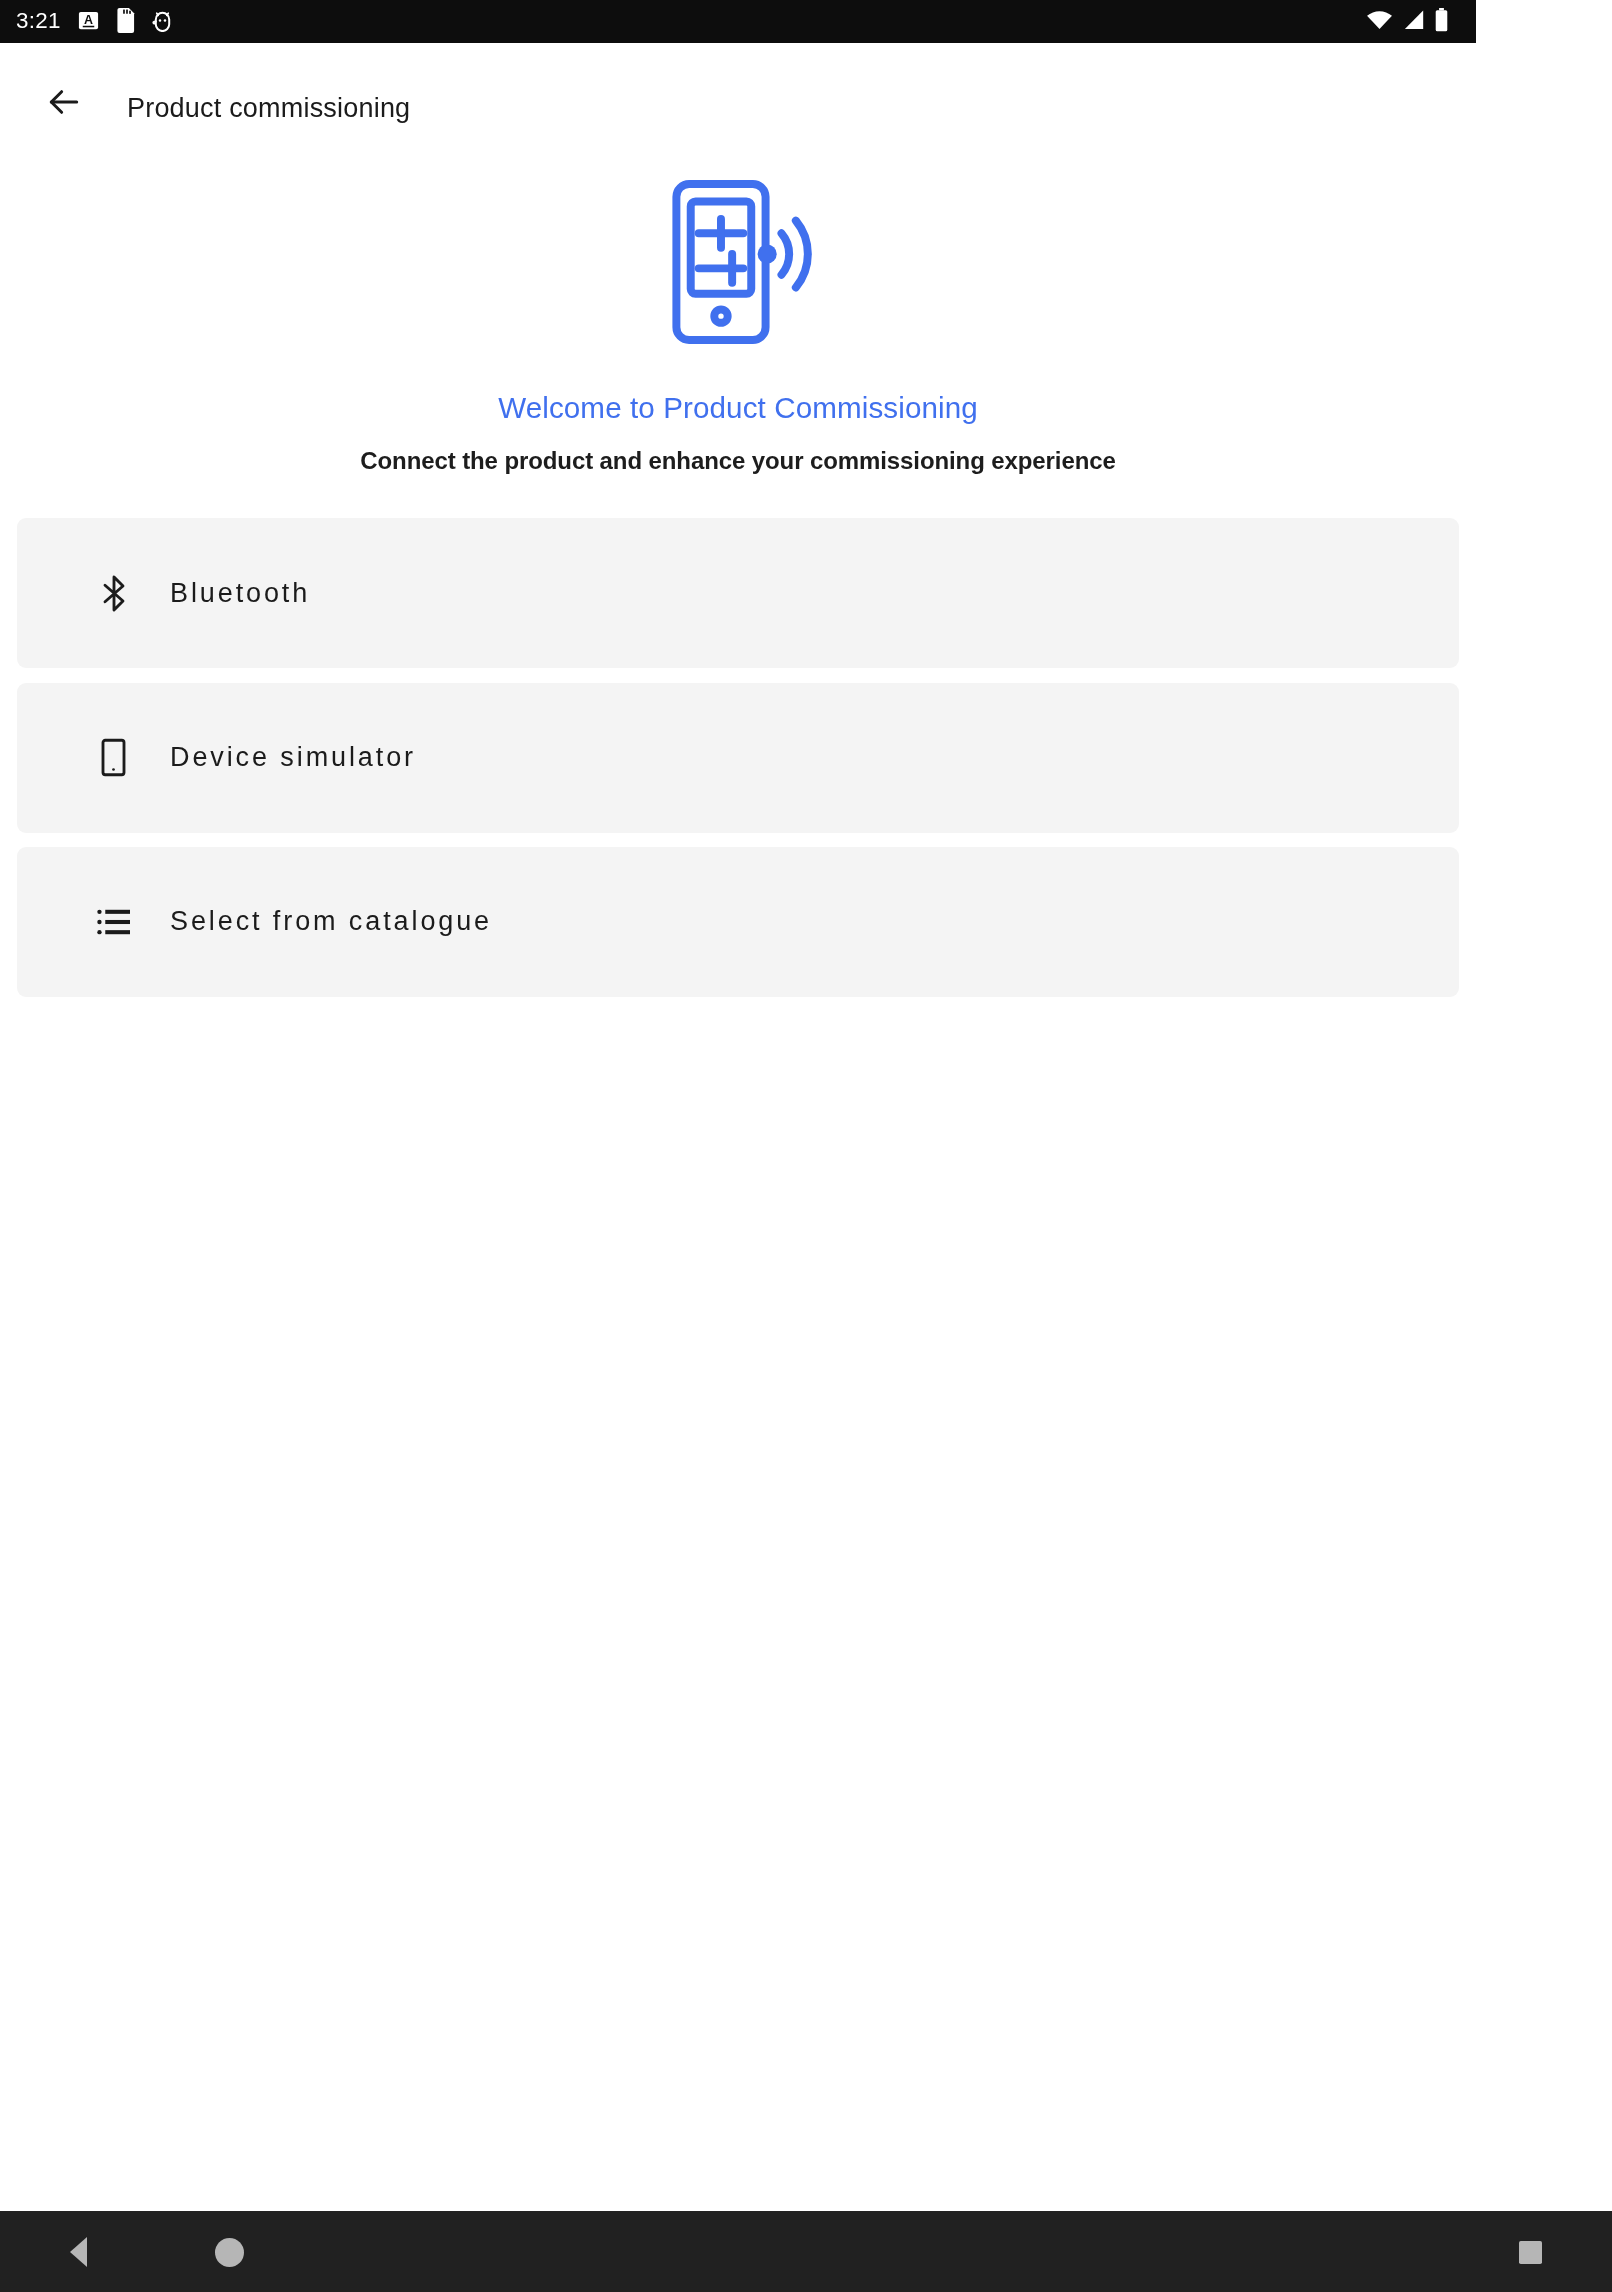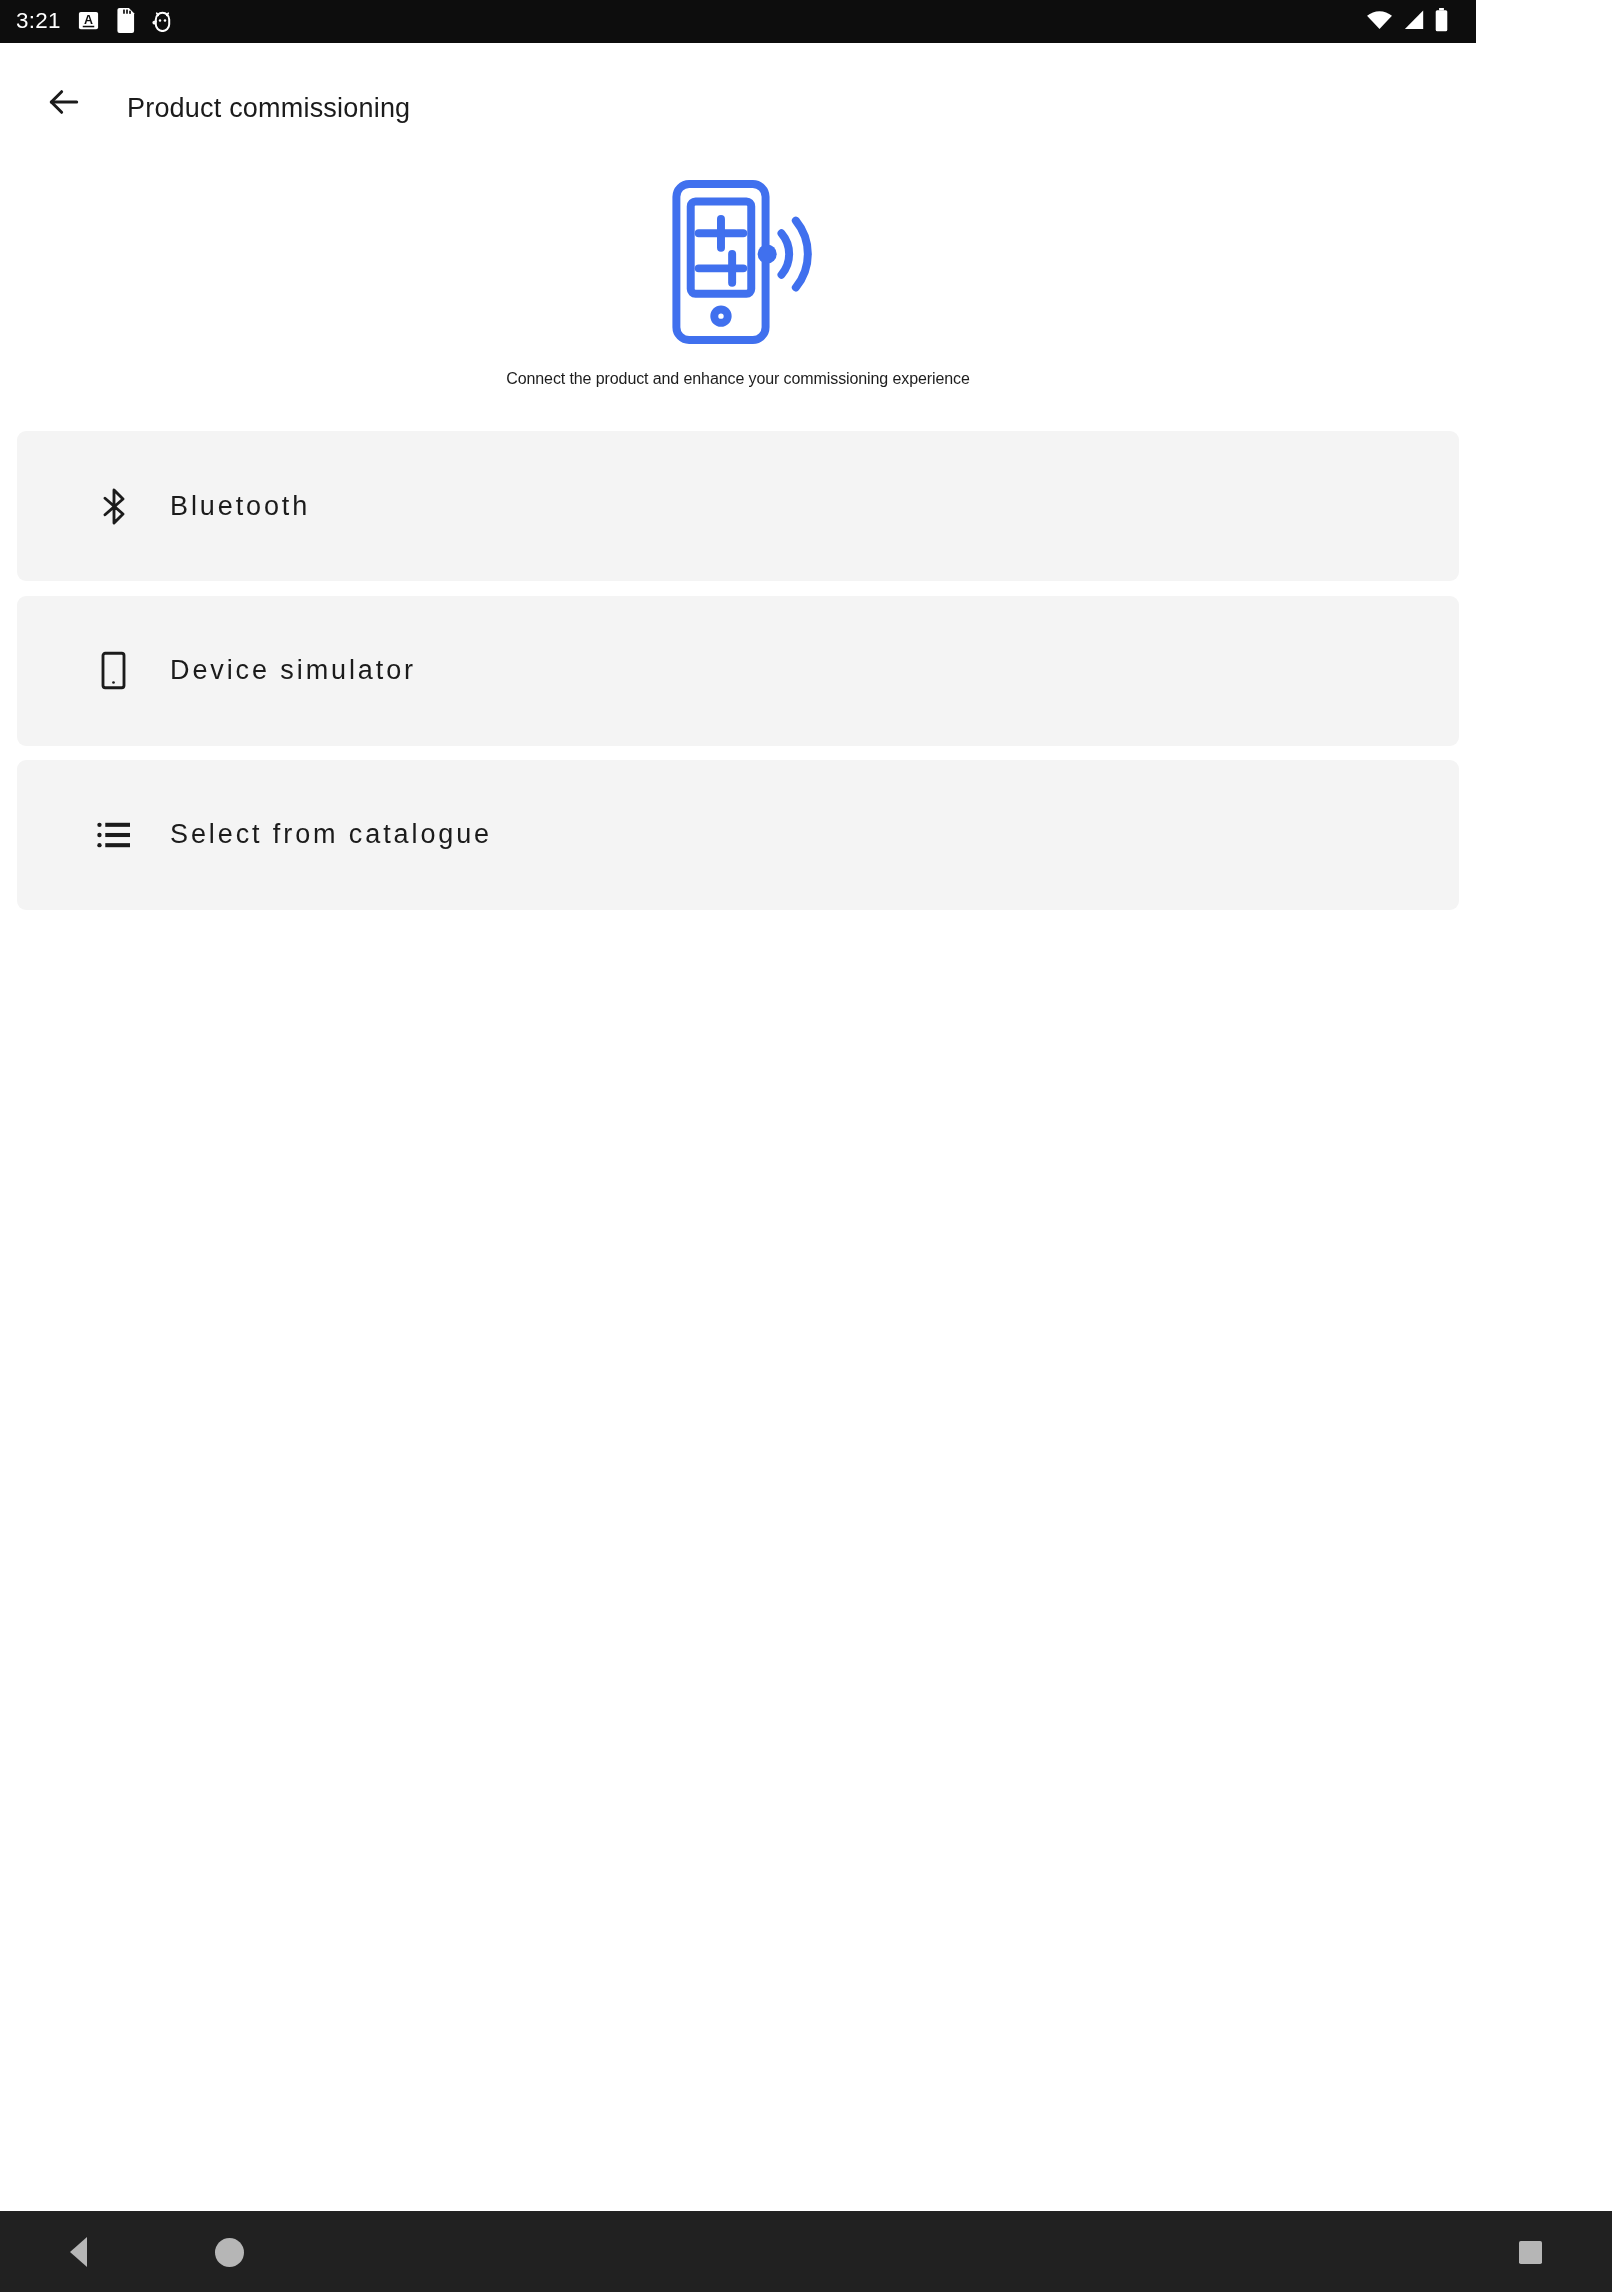--- a/index.html
+++ b/index.html
@@ -24,21 +24,21 @@
 
   
   .appbar { height:81px; flex:0 0 81px; display:flex; align-items:flex-end; padding-left:43px; gap:43px; background:#fff; }
   .back-btn { width:41px; height:41px; display:flex; align-items:center; justify-content:center; cursor:pointer; }
   .appbar-title { font-size:27px; color:#1b1b1b; letter-spacing:0.2px; }
 
   
   .hero { display:flex; flex-direction:column; align-items:center; padding-top:52px; }
   .hero-art { width:161px; height:172px; display:block; }
   .hero-title { margin-top:43px; font-size:29.6px; color:#4070ee; letter-spacing:0.1px; }
-  .hero-sub { margin-top:22.4px; font-size:16px; color:#1d1d1d; font-weight:normal; letter-spacing:-0.1px; }
+  .hero-sub { margin-top:22.4px; font-size:24px; color:#1d1d1d; font-weight:bold; letter-spacing:-0.1px; }
 
   
   .options { margin-top:43px; display:flex; flex-direction:column; gap:14.3px; padding:0 17px; }
   .option-card {
     height:150px; background:#f4f4f4; border-radius:9px;
     display:flex; align-items:center; padding-left:76px; gap:36px; cursor:pointer;
   }
   .option-icon { width:41px; height:41px; display:flex; align-items:center; justify-content:center; flex:0 0 41px; }
   .option-label { font-size:27px; color:#1b1b1b; letter-spacing:2.9px; }
 
@@ -132,20 +132,21 @@
           <line x1="39" y1="27" x2="39" y2="45"></line>
           <line x1="25" y1="58" x2="53" y2="58"></line>
           <line x1="46" y1="49" x2="46" y2="67"></line>
           <circle cx="39" cy="88" r="4.2"></circle>
           <path d="M77 36a20 20 0 0 1 0 26"></path>
           <path d="M86 28a33 33 0 0 1 0 42"></path>
         </g>
         <circle cx="68" cy="49" r="6" fill="#4070ee"></circle>
       </svg>
     </span>
+    <div class="hero-title">Welcome to Product Commissioning</div>
     <div class="hero-sub">Connect the product and enhance your commissioning experience</div>
   </div>
 
   <div class="options">
 
     <div class="option-card">
       <span class="option-icon">
         <svg width="36" height="39" viewBox="0 0 22 26" fill="none" stroke="#1b1b1b" stroke-width="1.9" stroke-linejoin="round" stroke-linecap="round">
           <path d="M5 7.5 17 18 11 24V2l6 6L5 18.5"></path>
         </svg>

